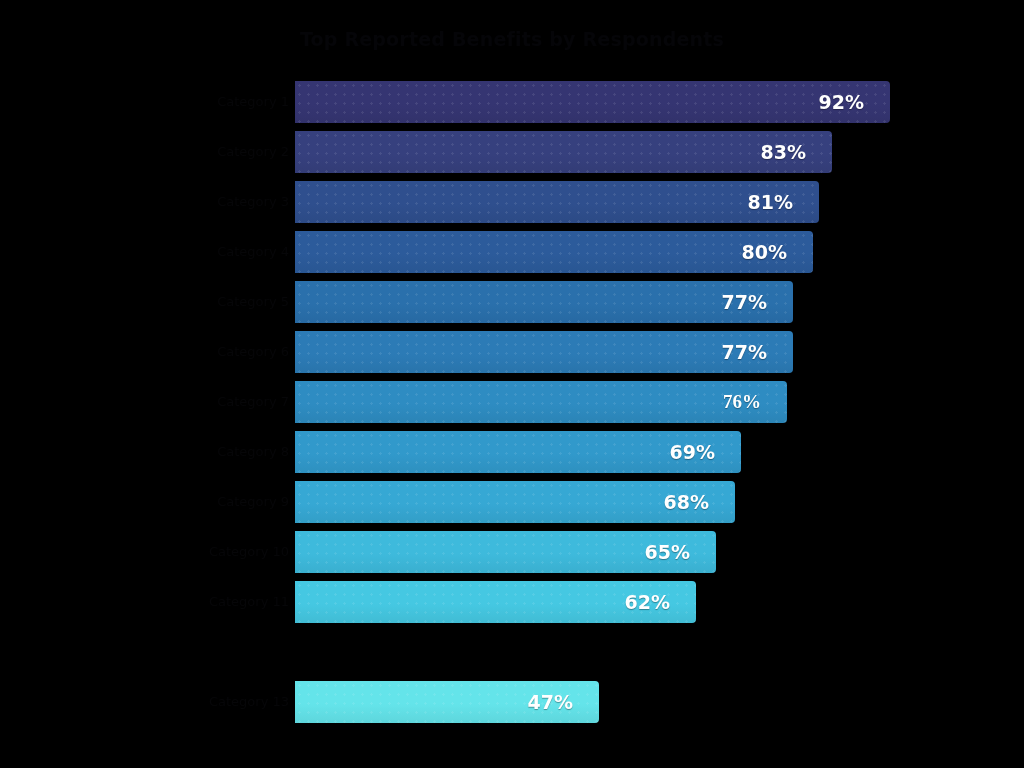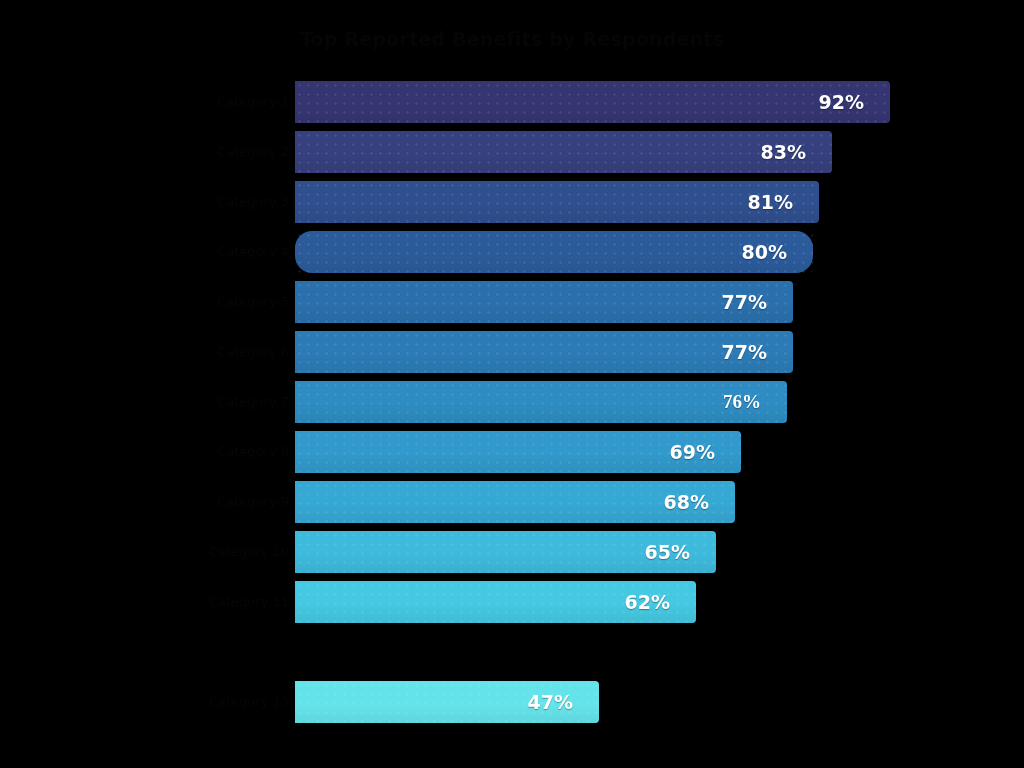--- a/index.html
+++ b/index.html
@@ -116,21 +116,21 @@
       </div>
       <div class="bar-row" style="top: 181px;">
         <div class="cat-label">Category 3</div>
         <div class="bar" style="width: 524px; height: 42px; background: linear-gradient(rgb(47, 79, 142) 0%, rgb(47, 79, 142) 55%, rgb(44, 74, 133) 100%);">
           <div class="bar-texture"></div>
           <div class="bar-value" style="color: rgb(255, 255, 255);">81%</div>
         </div>
       </div>
       <div class="bar-row" style="top: 231px;">
         <div class="cat-label">Category 4</div>
-        <div class="bar" style="width: 518px; height: 42px; background: linear-gradient(rgb(44, 91, 155) 0%, rgb(44, 91, 155) 55%, rgb(41, 86, 146) 100%); border-radius: 17px;">
+        <div class="bar" style="width: 518px; height: 42px; background: linear-gradient(rgb(44, 91, 155) 0%, rgb(44, 91, 155) 55%, rgb(41, 86, 146) 100%);">
           <div class="bar-texture"></div>
           <div class="bar-value" style="color: rgb(255, 255, 255);">80%</div>
         </div>
       </div>
       <div class="bar-row" style="top: 281px;">
         <div class="cat-label">Category 5</div>
         <div class="bar" style="width: 498px; height: 42px; background: linear-gradient(rgb(42, 112, 172) 0%, rgb(42, 112, 172) 55%, rgb(39, 105, 162) 100%);">
           <div class="bar-texture"></div>
           <div class="bar-value" style="color: rgb(255, 255, 255);">77%</div>
         </div>

